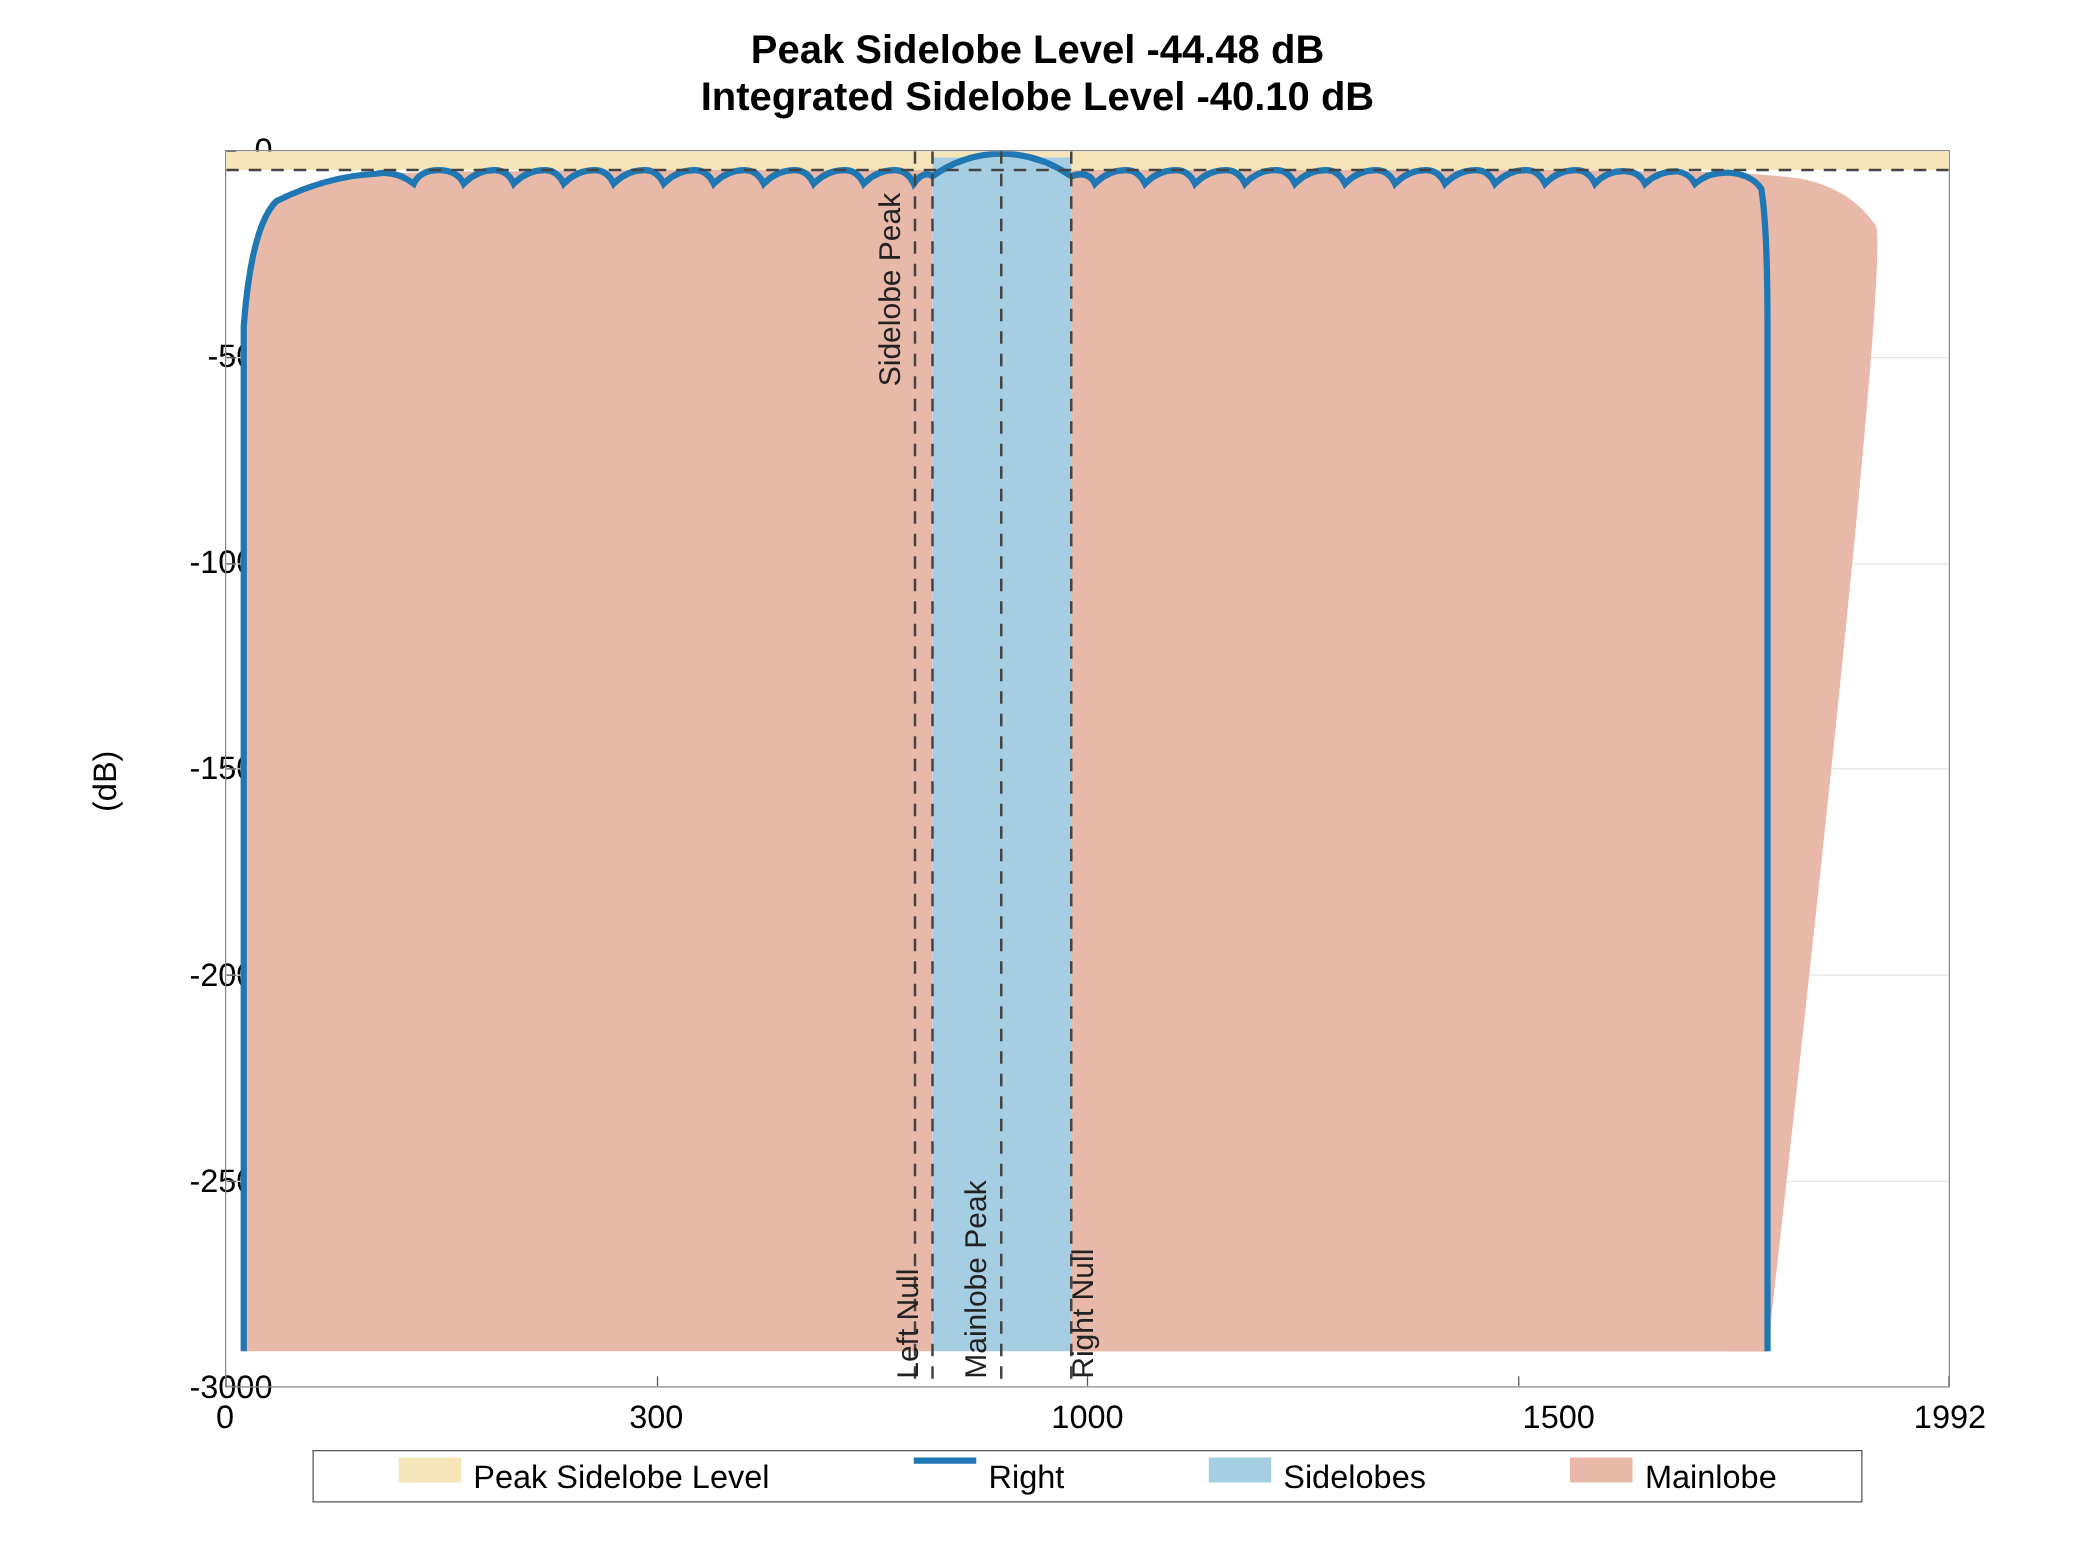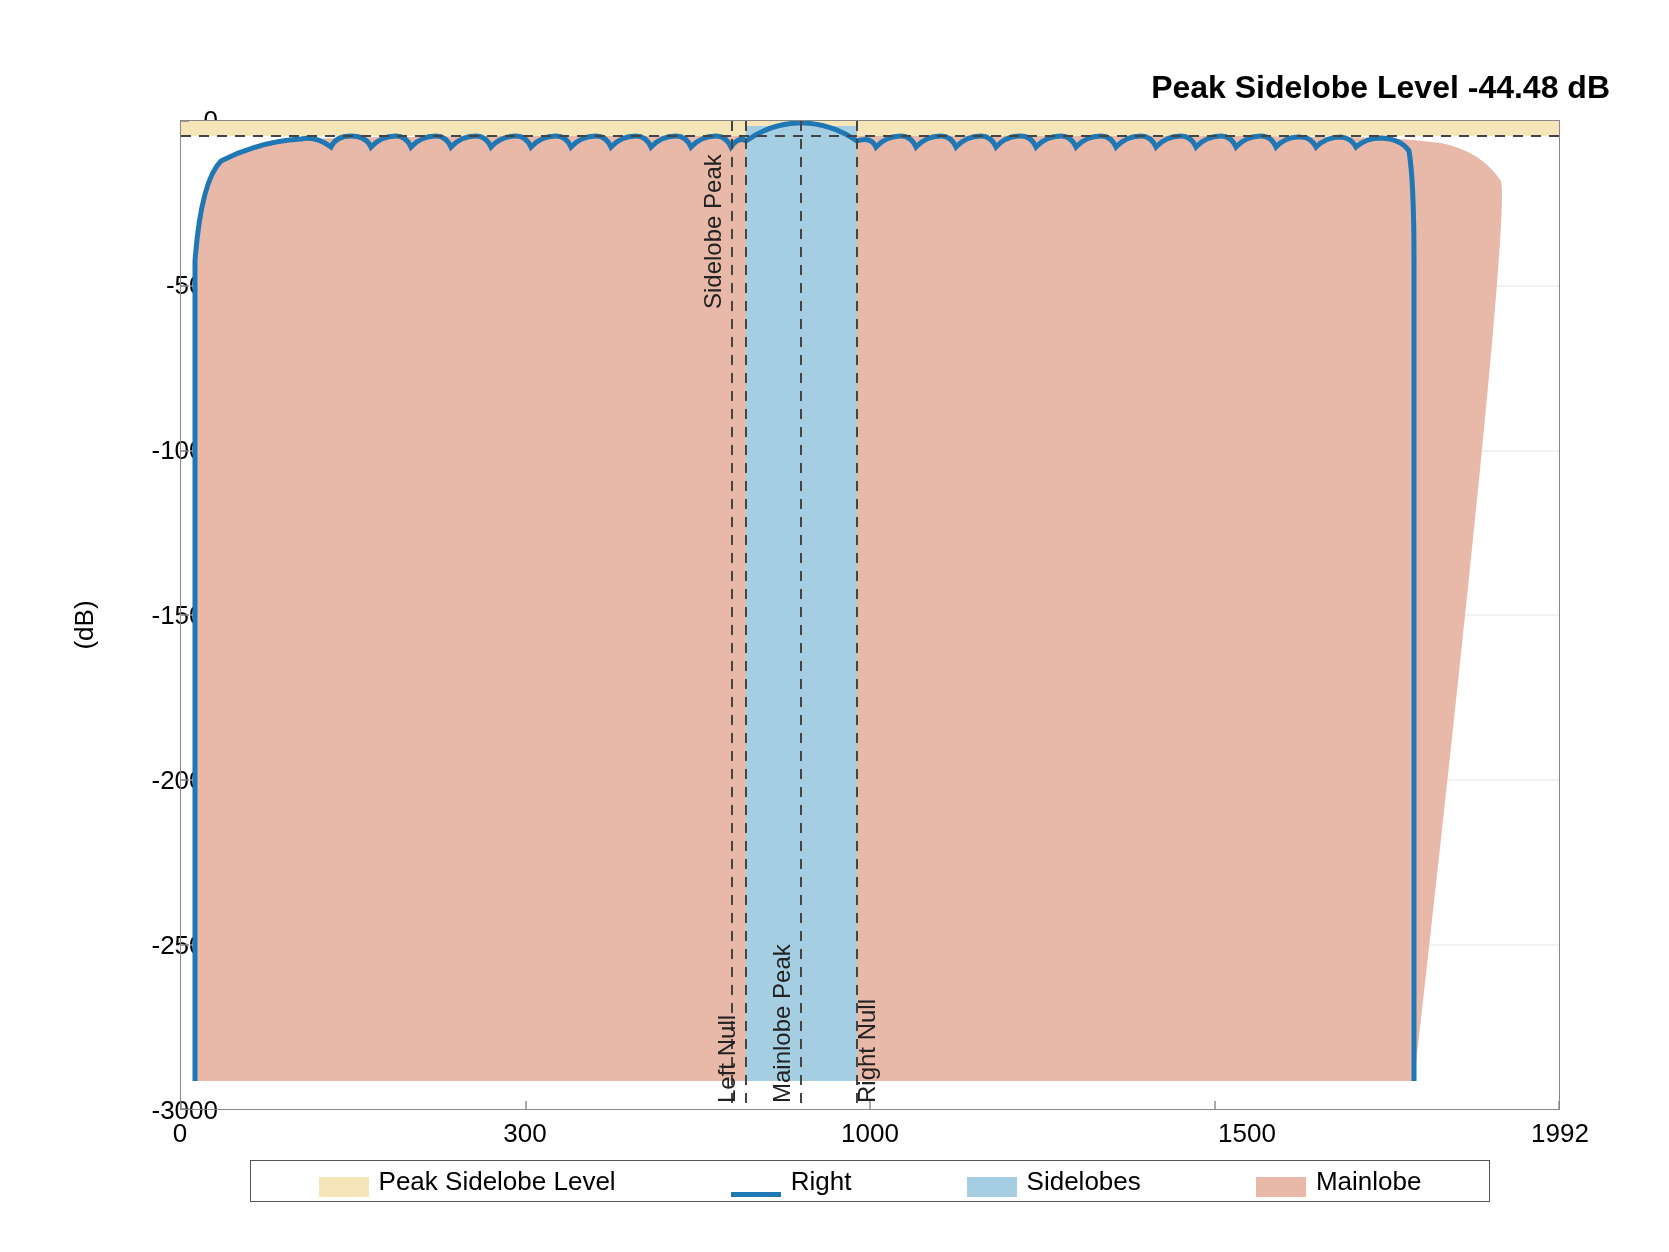--- a/index.html
+++ b/index.html
@@ -12,26 +12,25 @@
     position: relative;
   }
   .chart-container {
     position: absolute;
     left: 50px;
     top: 20px;
     width: 1560px;
     height: 1210px;
   }
   .title-block {
-    text-align: right;
+    text-align: center;
     font-weight: bold;
     font-size: 32px;
     color: #000;
     line-height: 1.2;
-    margin-top: 48px;
   }
   .plot-area {
     position: absolute;
     left: 130px;
     top: 100px;
     width: 1380px;
     height: 990px;
     border: 1px solid #888;
     box-sizing: border-box;
   }
@@ -69,21 +68,21 @@
     display: flex;
     align-items: center;
     justify-content: space-around;
     font-size: 26px;
     background: #fff;
     padding: 0 10px;
     box-sizing: border-box;
   }
   .legend-item {
     display: flex;
-    align-items: flex-end;
+    align-items: flex-start;
     gap: 10px;
   }
   .legend-swatch {
     width: 50px;
     height: 20px;
   }
   .legend-line {
     width: 50px;
     height: 5px;
     background: #1f77b4;
@@ -98,20 +97,21 @@
     white-space: nowrap;
   }
 </style>
 </head>
 <body>
 
 <div class="chart-container">
 
   <div class="title-block">
     <div>Peak Sidelobe Level -44.48 dB</div>
+    <div>Integrated Sidelobe Level -40.10 dB</div>
   </div>
 
   <div class="ylabel">(dB)</div>
 
   <div class="tick-label-y" style="top:100px">0</div>
   <div class="tick-label-y" style="top:265px">-500</div>
   <div class="tick-label-y" style="top:430px">-1000</div>
   <div class="tick-label-y" style="top:595px">-1500</div>
   <div class="tick-label-y" style="top:760px">-2000</div>
   <div class="tick-label-y" style="top:925px">-2500</div>

